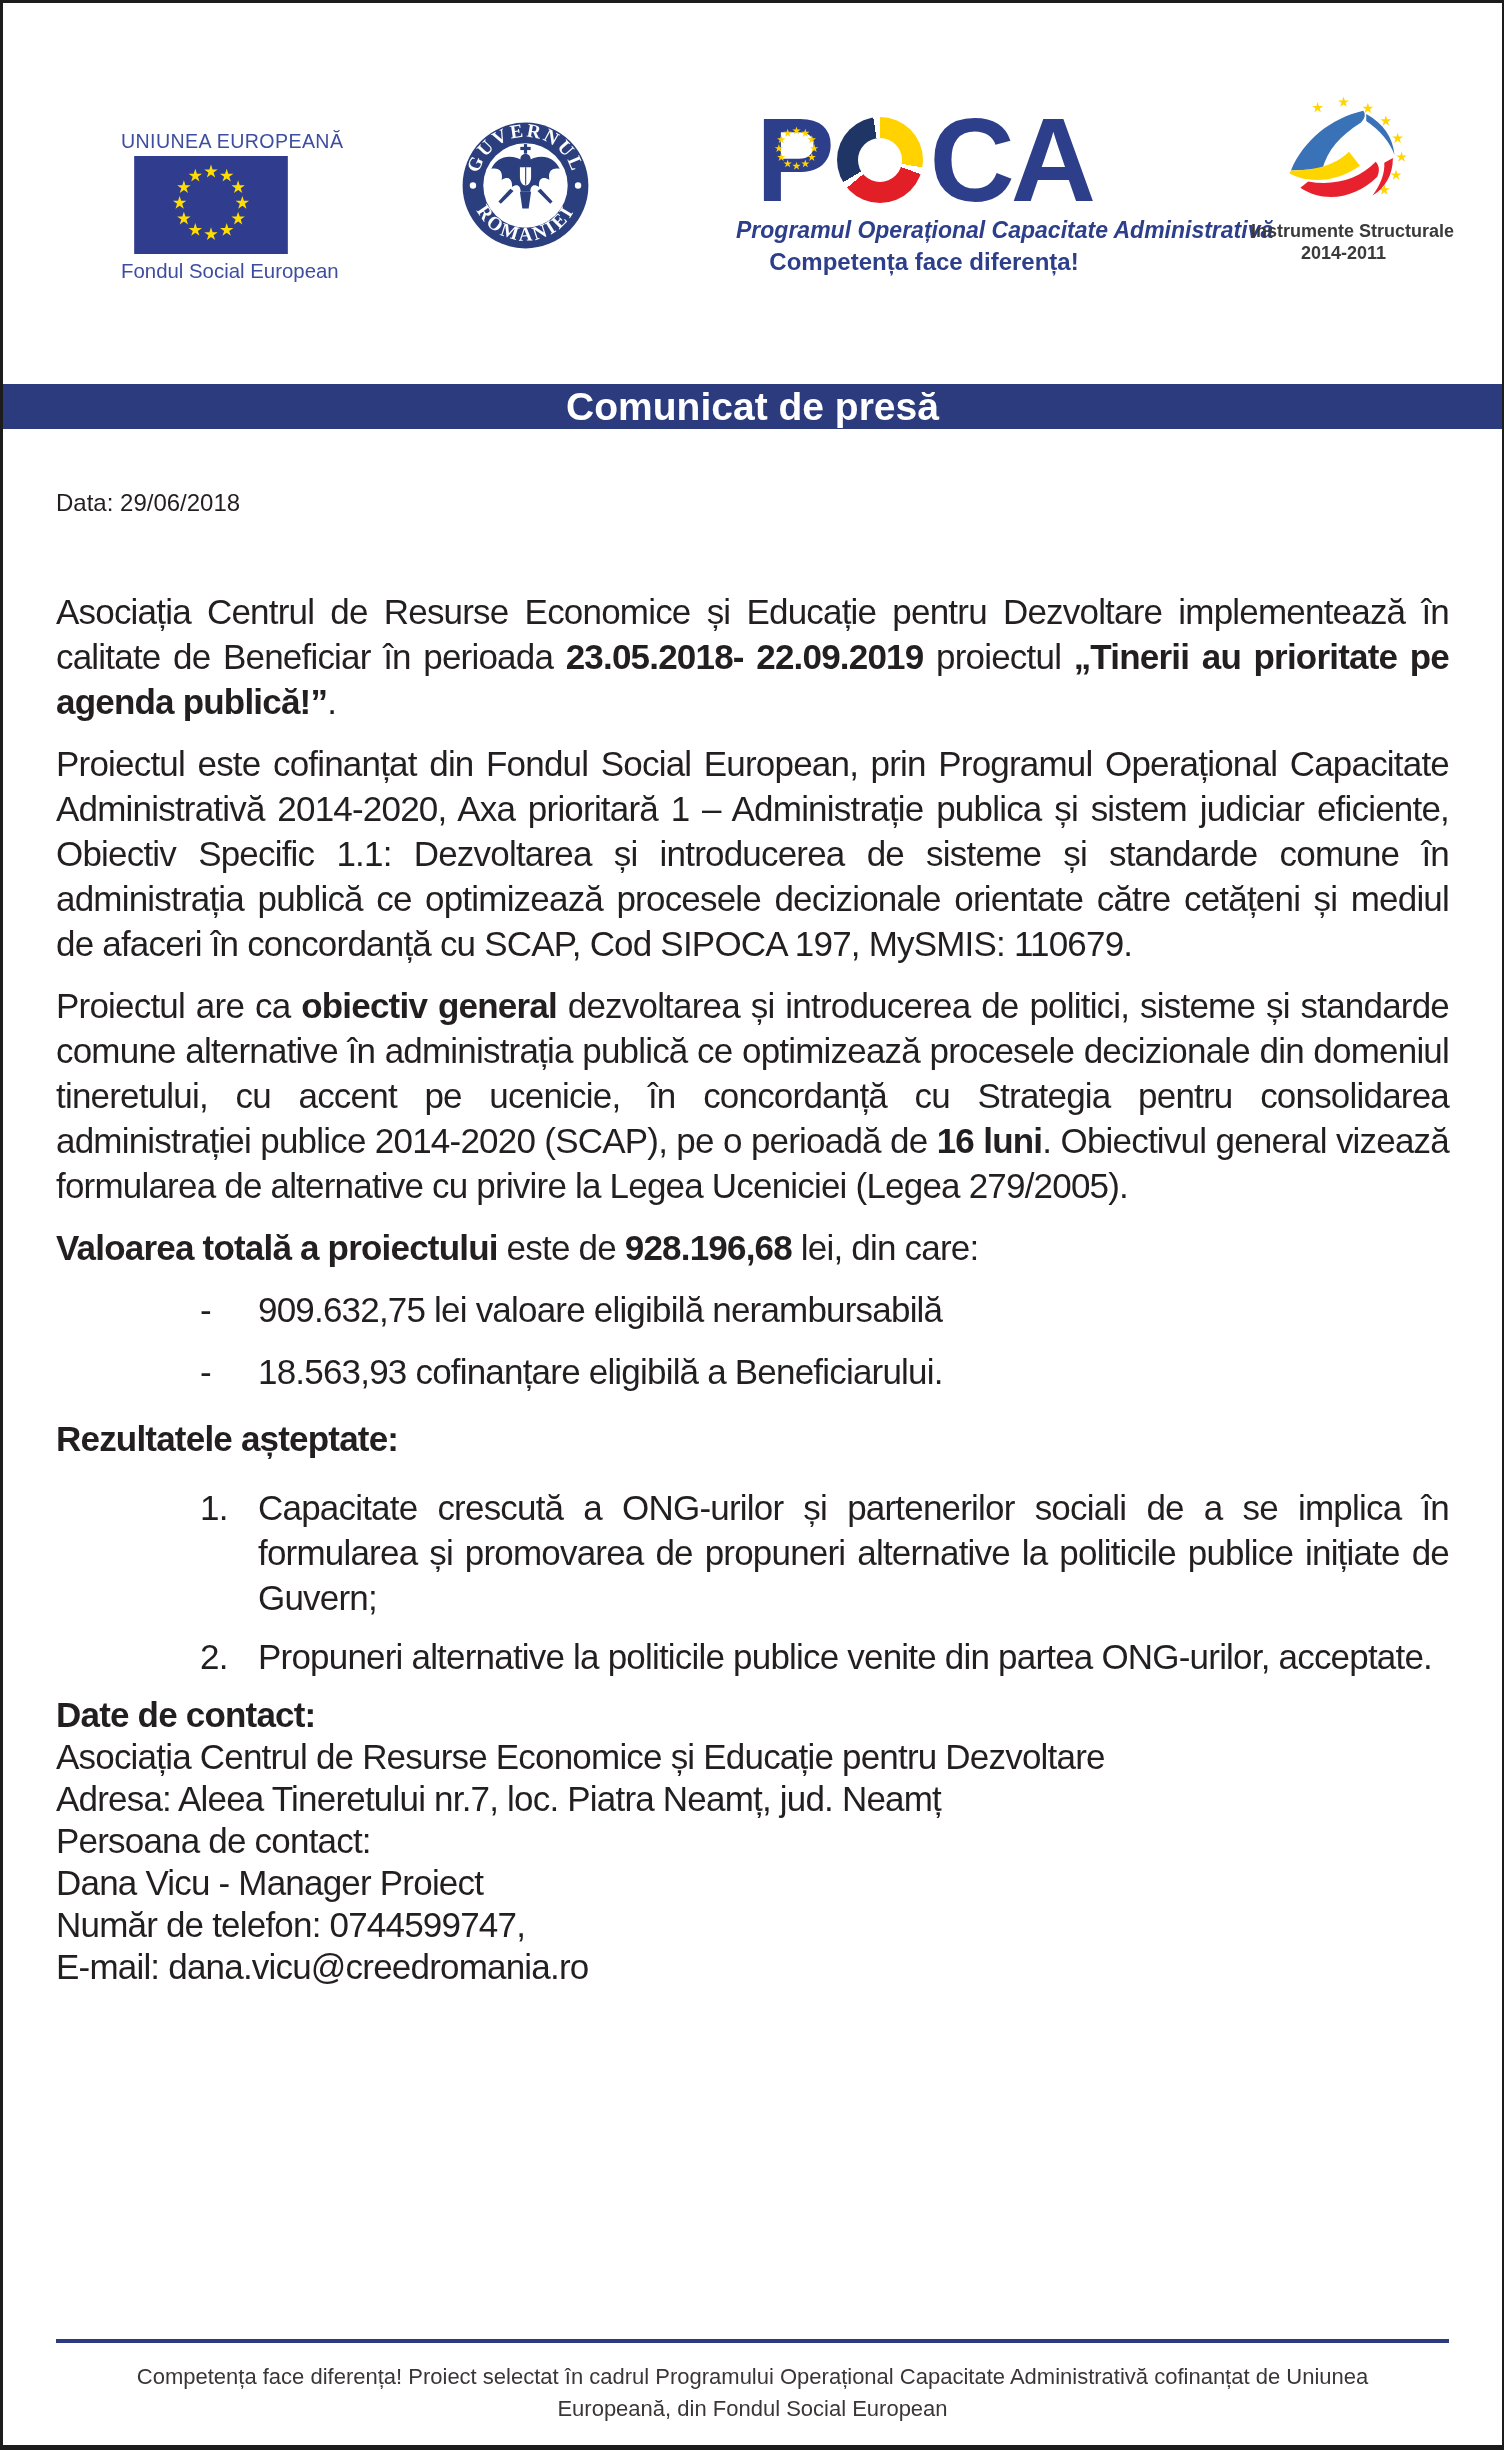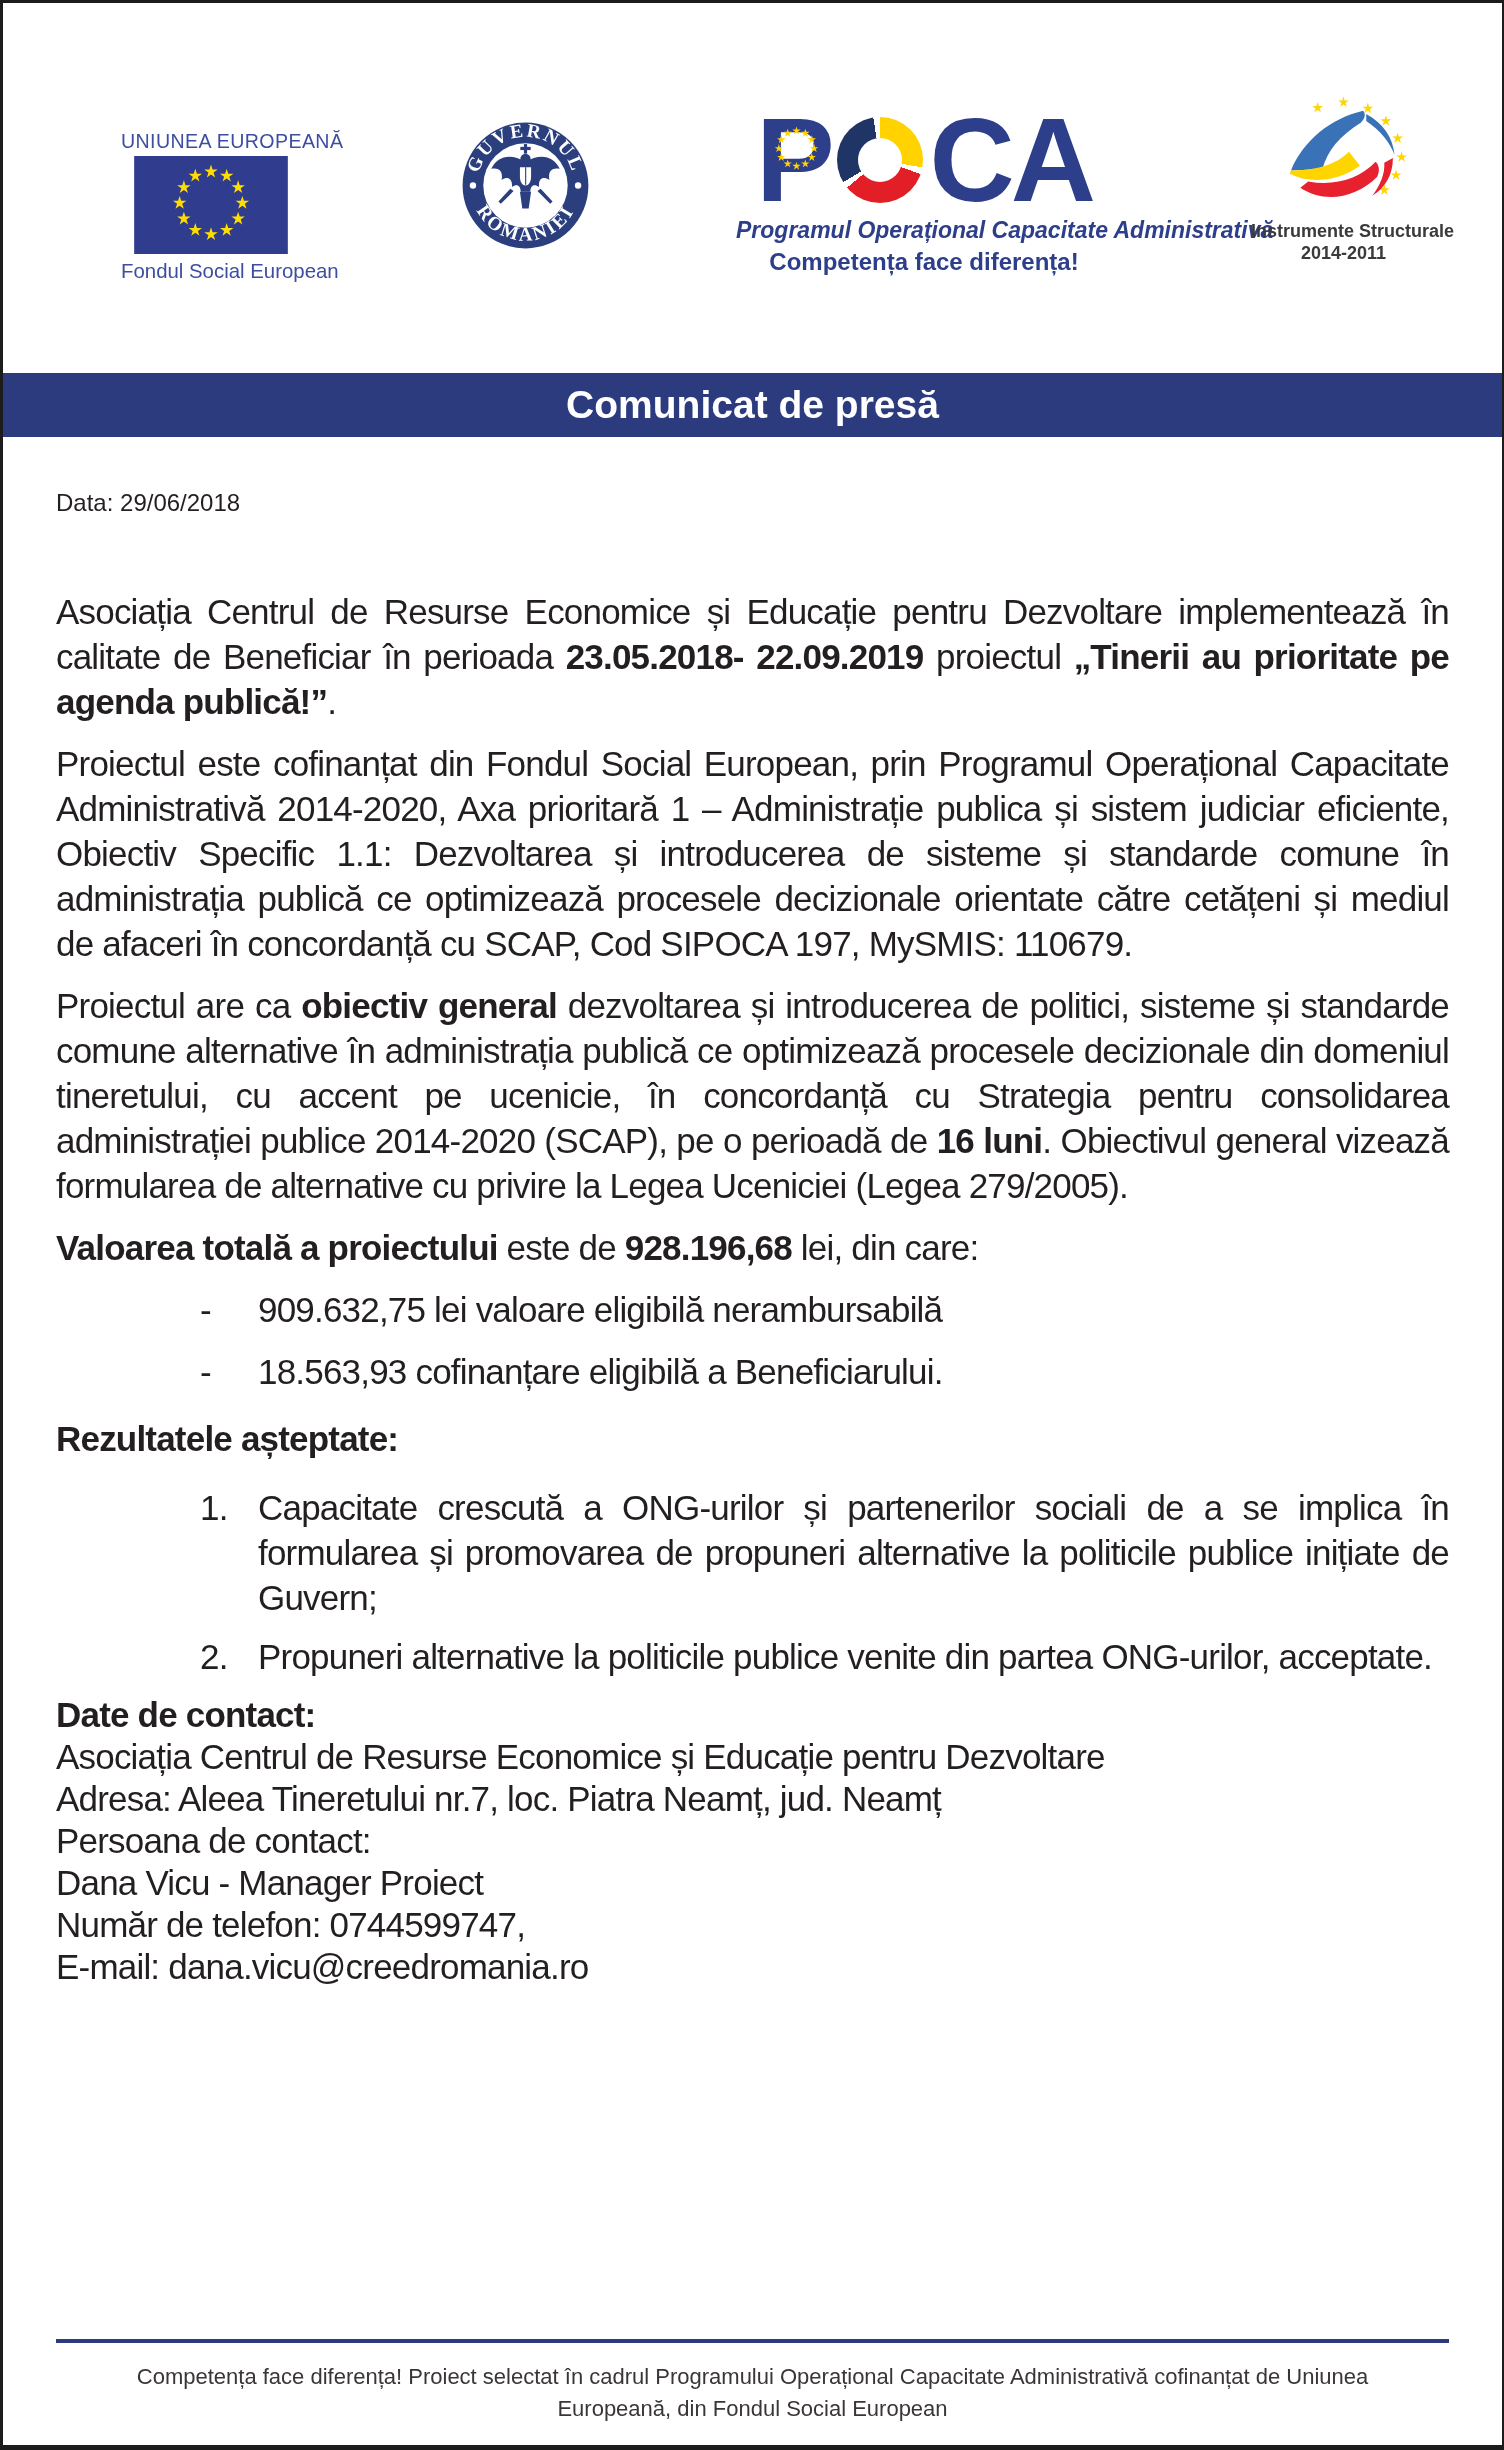--- a/index.html
+++ b/index.html
@@ -32,21 +32,21 @@
       #FFD200 0deg 100deg, #ffffff 100deg 109deg,
       #E21F26 109deg 230deg, #ffffff 230deg 239deg,
       #1F3566 239deg 351deg, #ffffff 351deg 360deg);}
   .poca-o::after{content:"";position:absolute;inset:21px;background:#fff;border-radius:50%;}
   .poca-line1{font-size:23px;font-weight:bold;font-style:italic;color:#2D3E8B;margin-top:7.8px;white-space:nowrap;}
   .poca-line2{font-size:24px;font-weight:bold;color:#2D3E8B;margin-top:4.7px;}
   .is-block{position:absolute;left:1248px;top:92px;width:185px;text-align:center;}
   .is-title{font-size:18px;font-weight:bold;color:#3A3A3A;margin-top:4.7px;white-space:nowrap;}
   .is-years{font-size:18px;font-weight:bold;color:#3A3A3A;margin-top:1.6px;}
   
-  .banner{position:absolute;top:370px;left:0;right:0;height:64px;background:#2B3B7E;
+  .banner{position:absolute;top:381px;left:0;right:0;height:45px;background:#2B3B7E;
     display:flex;align-items:center;justify-content:center;}
   .banner-title{color:#ffffff;font-size:39px;font-weight:bold;letter-spacing:0;}
   
   .content{position:absolute;top:433px;left:0;right:0;padding:0 53px;box-sizing:border-box;}
   .date-line{margin-top:53px;font-size:24px;color:#231F20;}
   .doc-title{margin-top:61px;text-align:center;font-size:41px;font-weight:bold;color:#231F20;}
   .para{font-size:35px;line-height:45px;letter-spacing:-0.8px;text-align:justify;margin:0;}
   .p-intro{margin-top:72px;}
   .p-fin{margin-top:17px;}
   .p-obj{margin-top:17px;}

